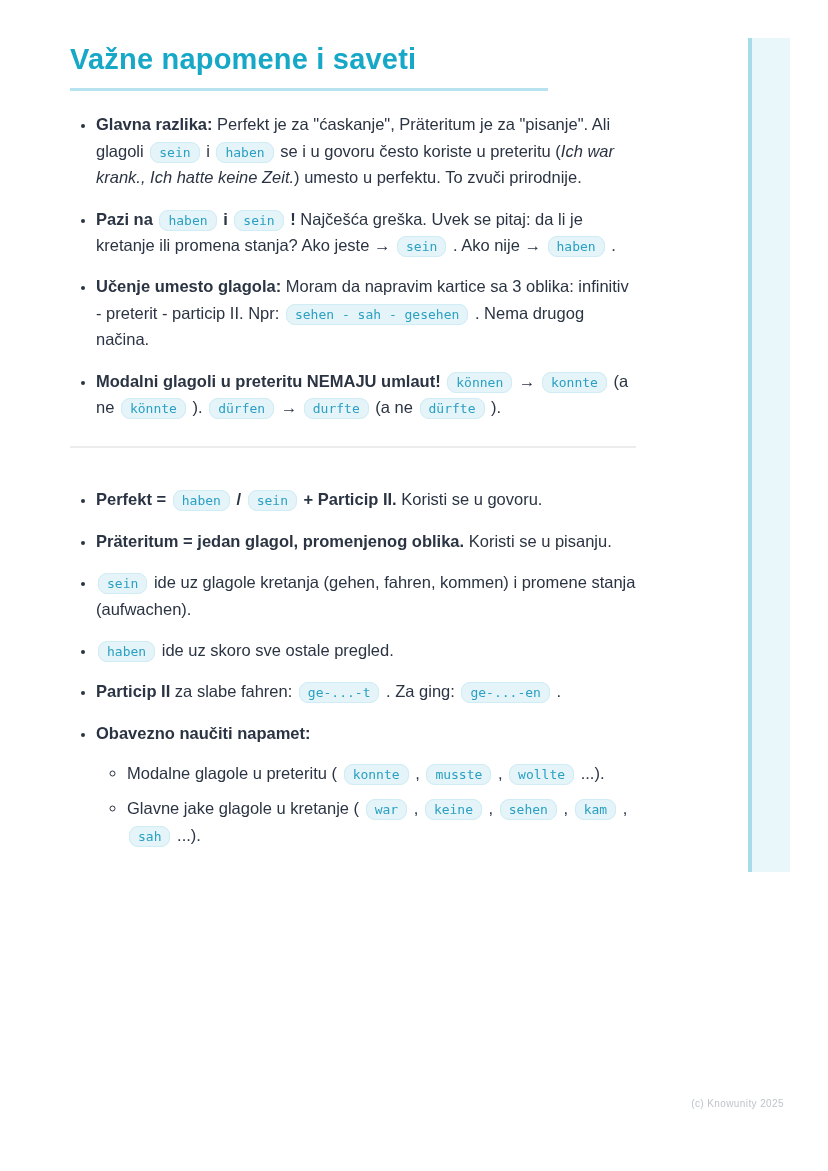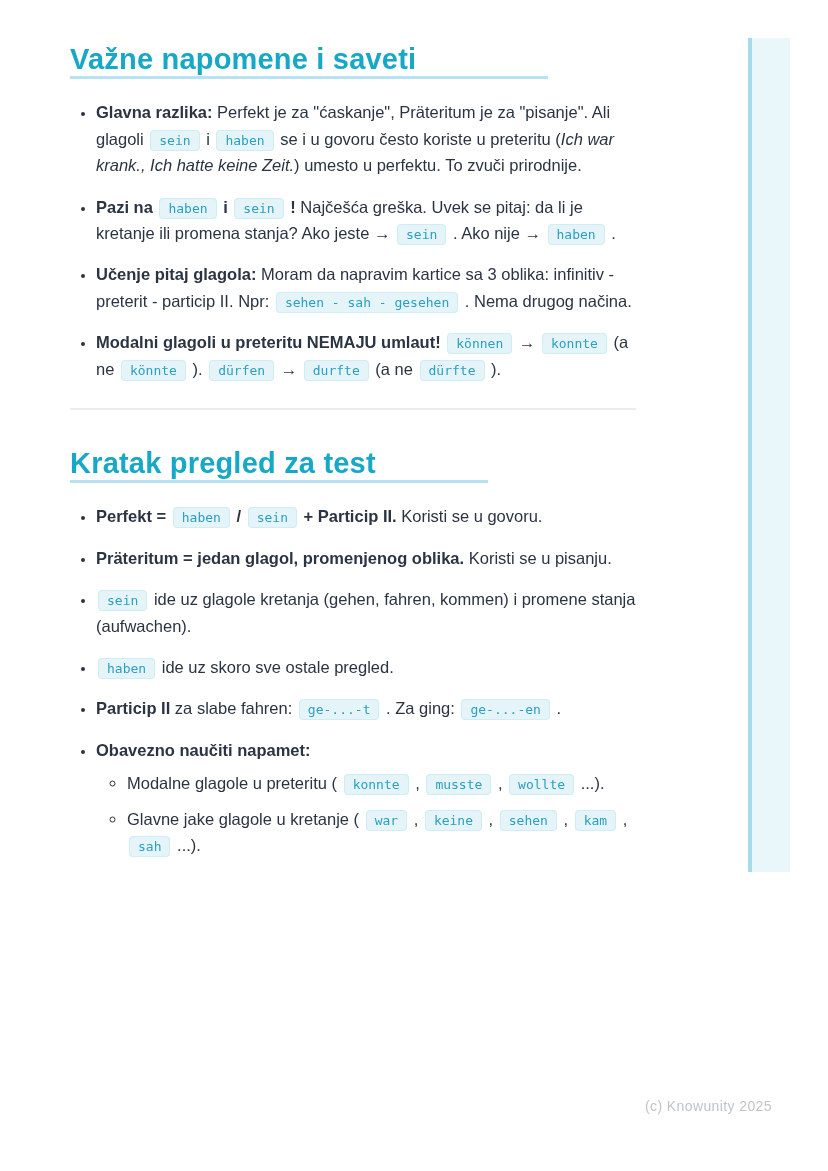--- a/index.html
+++ b/index.html
@@ -29,37 +29,37 @@
     border-left:4px solid var(--baredge);
   }
   .content{
     position:absolute;left:70px;top:44px;
     width:566px;
   }
   .section-title{
     font-size:29px;font-weight:800;line-height:1.05;
     color:var(--heading);
     letter-spacing:.2px;
-    padding-bottom:2px;
+    padding-bottom:14px;
     border-bottom:3px solid var(--underline);
   }
   .w1{width:478px;}
   .w2{width:418px;}
   ul.bullets{
     margin-top:20px;
     padding-left:26px;
     list-style:disc;
   }
   ul.bullets > li{
     font-size:16.5px;line-height:1.6;
     margin-bottom:15px;
   }
   ul.bullets > li::marker{color:var(--body);font-size:14px;}
   ul.sub-list{
-    margin-top:7px;
+    margin-top:14px;
     padding-left:31px;
     list-style:circle;
   }
   ul.sub-list > li{
     font-size:16.5px;line-height:1.6;
     margin-bottom:9px;
   }
   .divider{
     border:none;height:2px;background:var(--divider);
     margin:26px 0 0 0;width:566px;
@@ -67,51 +67,50 @@
   .section-review{margin-top:38px;}
   .seg-b{font-weight:700;}
   .seg-i{font-style:italic;}
   .seg-n{font-weight:400;}
   .seg-c{
     font-family:"DejaVu Sans Mono","Liberation Mono",monospace;
     font-size:13px;
     color:var(--code);
     background:var(--codebg);
     border:1px solid var(--codebd);
-    border-radius:4px;
+    border-radius:9px;
     padding:2px 8px;
     margin:0 2px;
     white-space:nowrap;
   }
   .footer{
-    position:absolute;top:1098px;right:56px;
-    font-size:14px;color:var(--footer);
+    position:absolute;top:1098px;right:44px;
+    font-size:10px;color:var(--footer);
     letter-spacing:.4px;
   }
 </style>
 </head>
 <body>
 
 <div class="edge-bar"></div>
 
 <main class="content">
   <section class="section-notes">
     <h1 class="section-title w1">Važne napomene i saveti</h1>
     <ul class="bullets">
         <li><span class="seg-b">Glavna razlika: </span><span class="seg-n">Perfekt je za "ćaskanje", Präteritum je za "pisanje". Ali glagoli </span><span class="seg-c">sein</span><span class="seg-n"> i </span><span class="seg-c">haben</span><span class="seg-n"> se i u govoru često koriste u preteritu (</span><span class="seg-i">Ich war krank., Ich hatte keine Zeit.</span><span class="seg-n">) umesto u perfektu. To zvuči prirodnije.</span></li>
         <li><span class="seg-b">Pazi na </span><span class="seg-c">haben</span><span class="seg-b"> i </span><span class="seg-c">sein</span><span class="seg-b"> ! </span><span class="seg-n">Najčešća greška. Uvek se pitaj: da li je kretanje ili promena stanja? Ako jeste → </span><span class="seg-c">sein</span><span class="seg-n"> . Ako nije → </span><span class="seg-c">haben</span><span class="seg-n"> .</span></li>
-        <li><span class="seg-b">Učenje pitaj glagola: </span><span class="seg-n">Moram da napravim kartice sa 3 oblika: infinitiv - preterit - particip II. Npr: </span><span class="seg-c">sehen - sah - gesehen</span><span class="seg-n"> . Nema drugog načina.</span></li>
+        <li><span class="seg-b">Učenje umesto glagola: </span><span class="seg-n">Moram da napravim kartice sa 3 oblika: infinitiv - preterit - particip II. Npr: </span><span class="seg-c">sehen - sah - gesehen</span><span class="seg-n"> . Nema drugog načina.</span></li>
         <li><span class="seg-b">Modalni glagoli u preteritu NEMAJU umlaut! </span><span class="seg-c">können</span><span class="seg-n"> → </span><span class="seg-c">konnte</span><span class="seg-n"> (a ne </span><span class="seg-c">könnte</span><span class="seg-n"> ). </span><span class="seg-c">dürfen</span><span class="seg-n"> → </span><span class="seg-c">durfte</span><span class="seg-n"> (a ne </span><span class="seg-c">dürfte</span><span class="seg-n"> ).</span></li>
       </ul>
   </section>
 
   <hr class="divider">
 
   <section class="section-review">
-    <h1 class="section-title w2">Kratak pregled za test</h1>
     <ul class="bullets">
         <li><span class="seg-b">Perfekt = </span><span class="seg-c">haben</span><span class="seg-b"> / </span><span class="seg-c">sein</span><span class="seg-b"> + Particip II. </span><span class="seg-n">Koristi se u govoru.</span></li>
         <li><span class="seg-b">Präteritum = jedan glagol, promenjenog oblika. </span><span class="seg-n">Koristi se u pisanju.</span></li>
         <li><span class="seg-c">sein</span><span class="seg-n"> ide uz glagole kretanja (gehen, fahren, kommen) i promene stanja (aufwachen).</span></li>
         <li><span class="seg-c">haben</span><span class="seg-n"> ide uz skoro sve ostale pregled.</span></li>
         <li><span class="seg-b">Particip II</span><span class="seg-n"> za slabe fahren: </span><span class="seg-c">ge-...-t</span><span class="seg-n"> . Za ging: </span><span class="seg-c">ge-...-en</span><span class="seg-n"> .</span></li>
         <li><span class="seg-b">Obavezno naučiti napamet:</span><ul class="sub-list">
             <li><span class="seg-n">Modalne glagole u preteritu ( </span><span class="seg-c">konnte</span><span class="seg-n"> , </span><span class="seg-c">musste</span><span class="seg-n"> , </span><span class="seg-c">wollte</span><span class="seg-n"> ...).</span></li>
             <li><span class="seg-n">Glavne jake glagole u kretanje ( </span><span class="seg-c">war</span><span class="seg-n"> , </span><span class="seg-c">keine</span><span class="seg-n"> , </span><span class="seg-c">sehen</span><span class="seg-n"> , </span><span class="seg-c">kam</span><span class="seg-n"> , </span><span class="seg-c">sah</span><span class="seg-n"> ...).</span></li>
           </ul></li>

